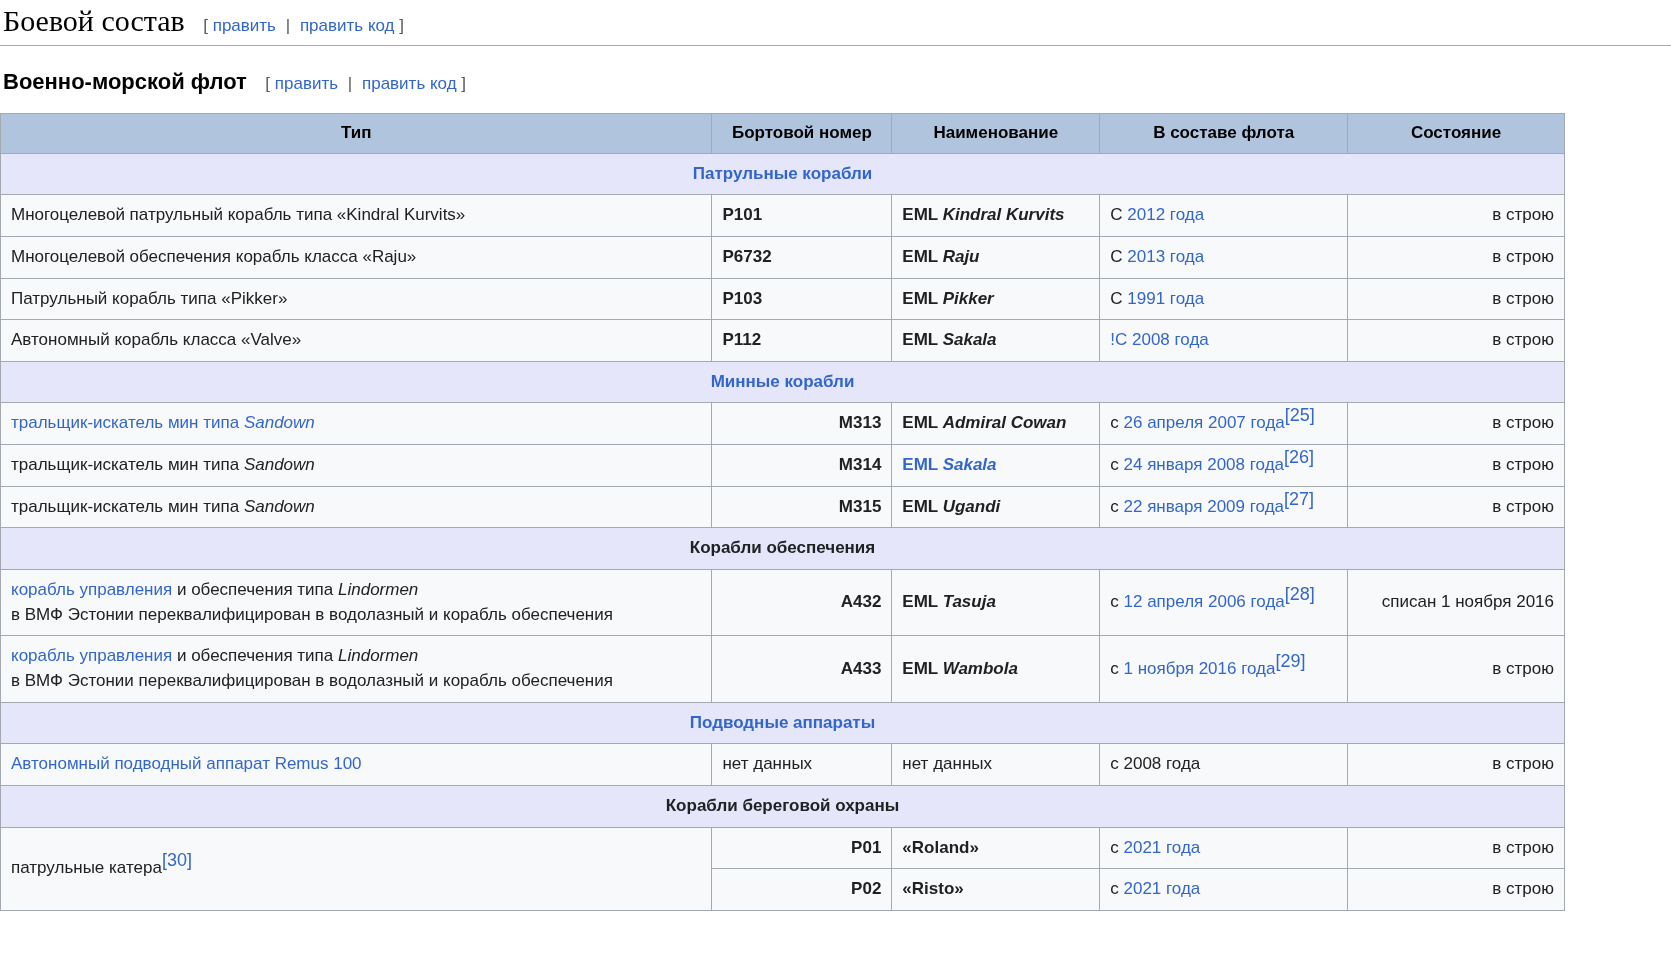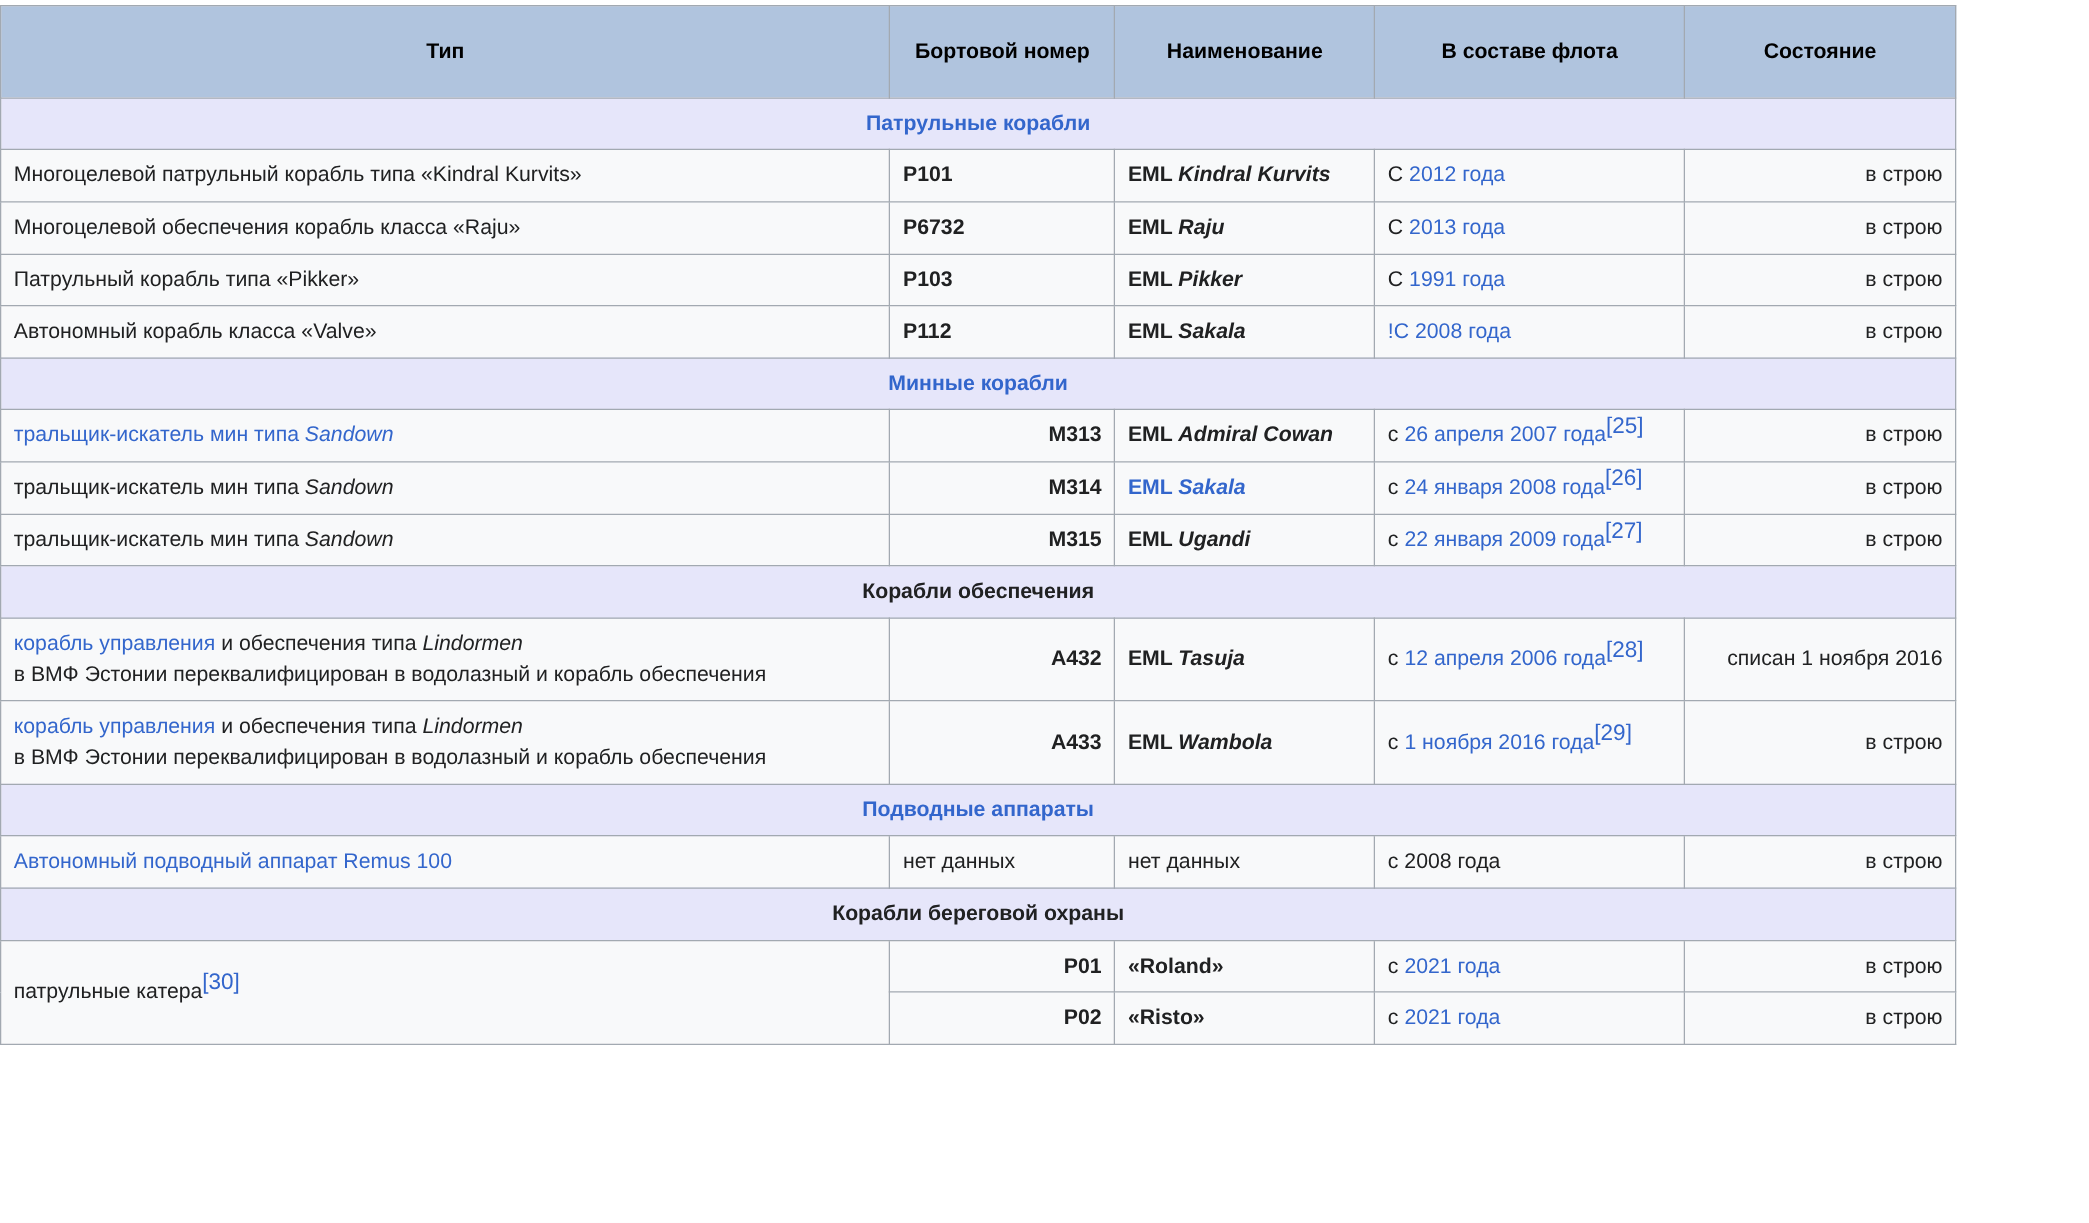--- a/index.html
+++ b/index.html
@@ -59,41 +59,61 @@
   }
   table.fleet th,table.fleet td{
     border:1px solid var(--border);
     padding:8px 10px;
     vertical-align:middle;
     line-height:1.45;
   }
   table.fleet th{
     background:var(--header-bg);
     font-weight:700;text-align:center;
-    padding:24px 8px;
+    padding:7px 8px;
     color:#000;
   }
   td.section-cell{
     background:var(--section-bg);
     text-align:center;font-weight:700;
     padding:8px;
   }
   td.al{text-align:left;}
   td.ac{text-align:right;}
   .s-link{color:var(--link);cursor:pointer;text-align:right;}
   .s-b{font-weight:700;}
   .s-i{font-style:italic;}
   sup.ref{font-size:18px;line-height:0;vertical-align:super;}
 </style>
 </head>
 <body>
 
 <div class="page">
 
-
+  <div class="h2-wrap">
+    <h2 class="page-h2">Боевой состав</h2>
+    <span class="editsection">
+      <span class="bracket">[</span>
+      <a>править</a>
+      <span class="divider">|</span>
+      <a>править код</a>
+      <span class="bracket">]</span>
+    </span>
+  </div>
+
+  <div class="h3-wrap">
+    <h3 class="page-h3">Военно-морской флот</h3>
+    <span class="editsection">
+      <span class="bracket">[</span>
+      <a>править</a>
+      <span class="divider">|</span>
+      <a>править код</a>
+      <span class="bracket">]</span>
+    </span>
+  </div>
 
   <table class="fleet">
     <colgroup>
         <col style="width: 712px;">
         <col style="width: 180px;">
         <col style="width: 208px;">
         <col style="width: 248px;">
         <col style="width: 217px;">
       </colgroup>
     <thead>

